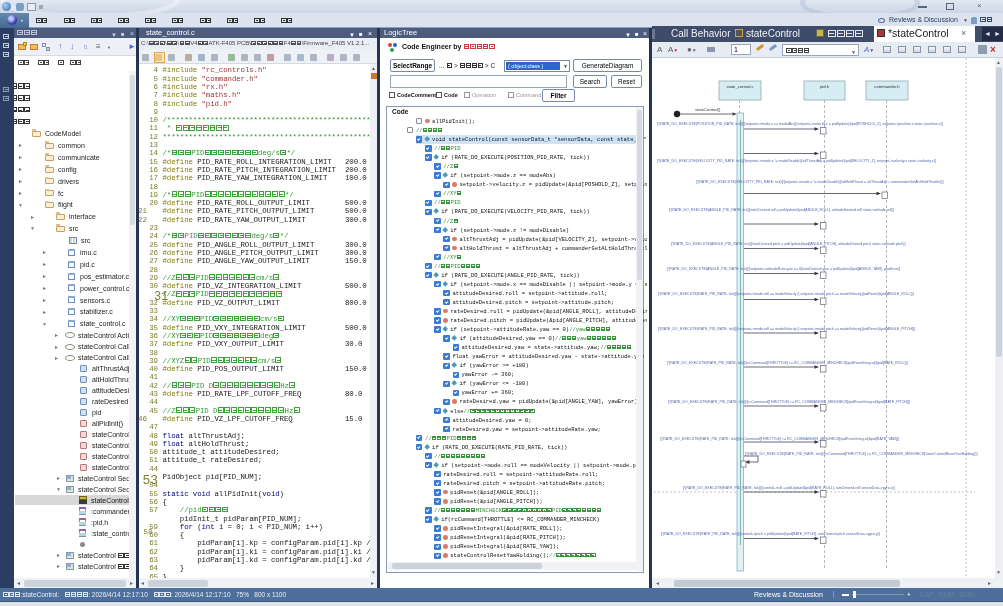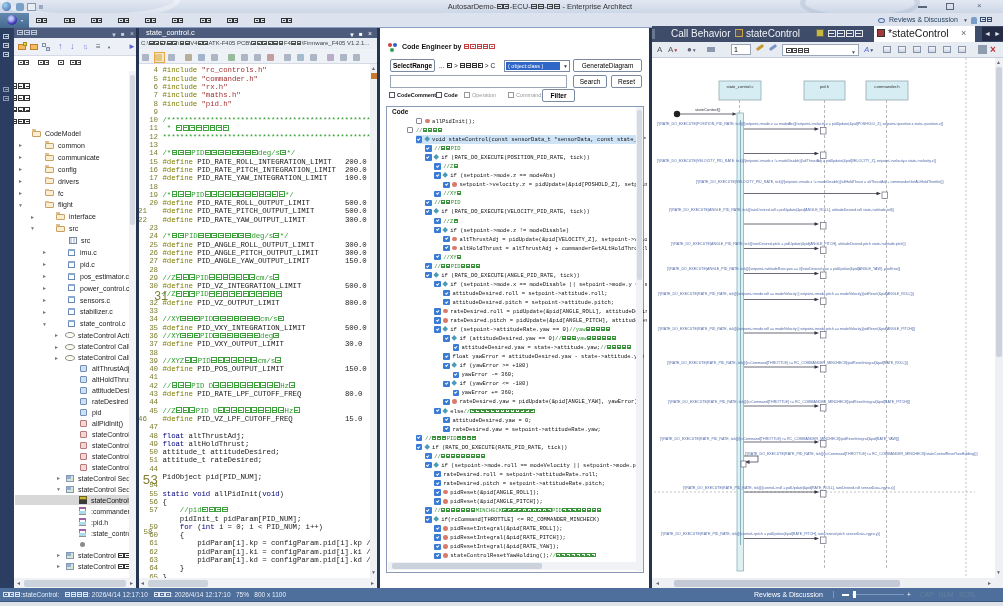--- a/index.html
+++ b/index.html
@@ -9,21 +9,20 @@
 .tb{background:#4d5c7c;color:#fff;font-size:7.5px;line-height:10px}
 .c{color:#2f9b2f}.d{color:#7d7d00}.s{color:#a03434}.k{color:#00007f}.p{color:#1a1a1a}
 </style></head><body>
 <div class="ab" style="left:0;top:0;width:1003px;height:13px;background:linear-gradient(#e3e9f3,#ccd6e6)">
 <div class="ab" style="left:740;top:-20px;width:180px;height:40px;border-radius:50%;border:6px solid rgba(255,255,255,.35)"></div>
 <div class="ab" style="left:800px;top:-14px;width:120px;height:34px;border-radius:50%;border:5px solid rgba(175,188,210,.45)"></div>
 <div class="ab" style="left:2px;top:2px;width:9px;height:9px;border-radius:50%;background:radial-gradient(circle at 35% 35%,#9fd4f0,#3a5fa8)"></div>
 <div class="ab" style="left:16px;top:3px;width:8px;height:8px;background:#7aa0c8;border-radius:2px"></div>
 <div class="ab" style="left:27px;top:3px;width:9px;height:8px;background:#e8edf4;border:1px solid #8898b0"></div>
 <div class="ab" style="left:39px;top:5px;width:4px;height:4px;background:#9aa8c0"></div>
-<div class="ab" style="left:330px;top:2px;width:420px;text-align:center;font-size:7.5px;color:#333">AutosarDemo-<i class="cj"></i><i class="cj"></i>-ECU-<i class="cj"></i><i class="cj"></i>-<i class="cj"></i><i class="cj"></i> - Enterprise Architect</div>
 <div class="ab" style="left:918px;top:6px;width:9px;height:2px;background:#5a6578"></div>
 <div class="ab" style="left:946px;top:3px;width:8px;height:7px;border:1px solid #5a6578"></div>
 <div class="ab" style="left:977px;top:2px;font-size:8px;color:#5a6578;line-height:8px">×</div>
 </div>
 <div class="ab" style="left:0;top:13px;width:1003px;height:15px;background:#dde3ee;border-bottom:1px solid #8aa0c4">
 <div class="ab" style="left:0px;top:0px;width:29px;height:15px;background:linear-gradient(#6288ae,#46698f)">
       <div class="ab" style="left:7px;top:2px;width:10px;height:10px;border-radius:50%;background:radial-gradient(circle at 40% 35%,#b8c8f8 20%,#4438b8 60%,#201878)"></div>
       <div class="ab" style="left:21px;top:6px;width:3px;height:3px;color:#dce8f8;font-size:4px;line-height:3px">▾</div>
     </div>
 <div class="ab" style="left:36px;top:4px;font-size:6.5px;color:#222"><i class="cj"></i><i class="cj"></i></div>
@@ -357,20 +356,22 @@
 <div class="ab" style="left:1px;top:9px;width:6px;height:6px;background:#c87830"></div>
 <span class="ab" style="left:1px;top:505px;font-size:5px;color:#667">▼</span>
     </div>
 </div>
 <div class="ab" style="left:138px;top:578px;width:240px;height:10px;background:#f0f2f6">
 <span class="ab" style="left:2px;top:2px;font-size:5px;color:#667">◄</span>
     <span class="ab" style="left:232px;top:2px;font-size:5px;color:#667">►</span>
 <div class="ab" style="left:10px;top:1.5px;width:60px;height:7px;background:#ccd2dc;border-radius:2px"></div>
   </div>
 <div class="ab" style="left:380px;top:28px;width:270px;height:560px;background:#fff">
+<div class="ab tb" style="left:0;top:0;width:270px;height:10px;padding-left:4px">LogicTree
+<span class="ab" style="left:245px;top:2px;font-size:6px">▼</span><span class="ab" style="left:255px;top:1px;font-size:6px">■</span><span class="ab" style="left:263px;top:1px;font-size:7px">×</span></div>
 <div class="ab" style="left:8px;top:15px;width:9px;height:9px">
       <div class="ab" style="left:0;top:0;width:4px;height:4px;border-radius:50%;background:#d04040"></div>
       <div class="ab" style="left:5px;top:0;width:4px;height:4px;border-radius:50%;background:#3060c0"></div>
       <div class="ab" style="left:2px;top:5px;width:4px;height:4px;border-radius:50%;background:#30a050"></div>
     </div>
 <div class="ab" style="left:22px;top:15px;font-size:7px;font-weight:bold;color:#111">Code Engineer by <span style="color:#c03030"><i class="cj"></i><i class="cj"></i><i class="cj"></i><i class="cj"></i><i class="cj"></i></span></div>
 <div class="ab" style="left:10px;top:31px;width:45px;height:13px;background:#fff;border:1px solid #7a8aa2;border-radius:2px;font-size:6.5px;font-weight:bold;text-align:center;line-height:12px">SelectRange</div>
 <div class="ab" style="left:59px;top:34px;font-size:6.5px;color:#222;white-space:nowrap">... <i class="cj"></i> &gt; <b><i class="cj"></i><i class="cj"></i><i class="cj"></i><i class="cj"></i></b> &gt; C</div>
 <div class="ab" style="left:124px;top:31.5px;width:66px;height:12px;background:#fff;border:1px solid #7a8aa2">
       <div class="ab" style="left:1px;top:1px;width:54px;height:8.5px;background:#2e66c8;color:#fff;font-size:5.5px;line-height:8px;padding-left:2px">( object:class )</div>

